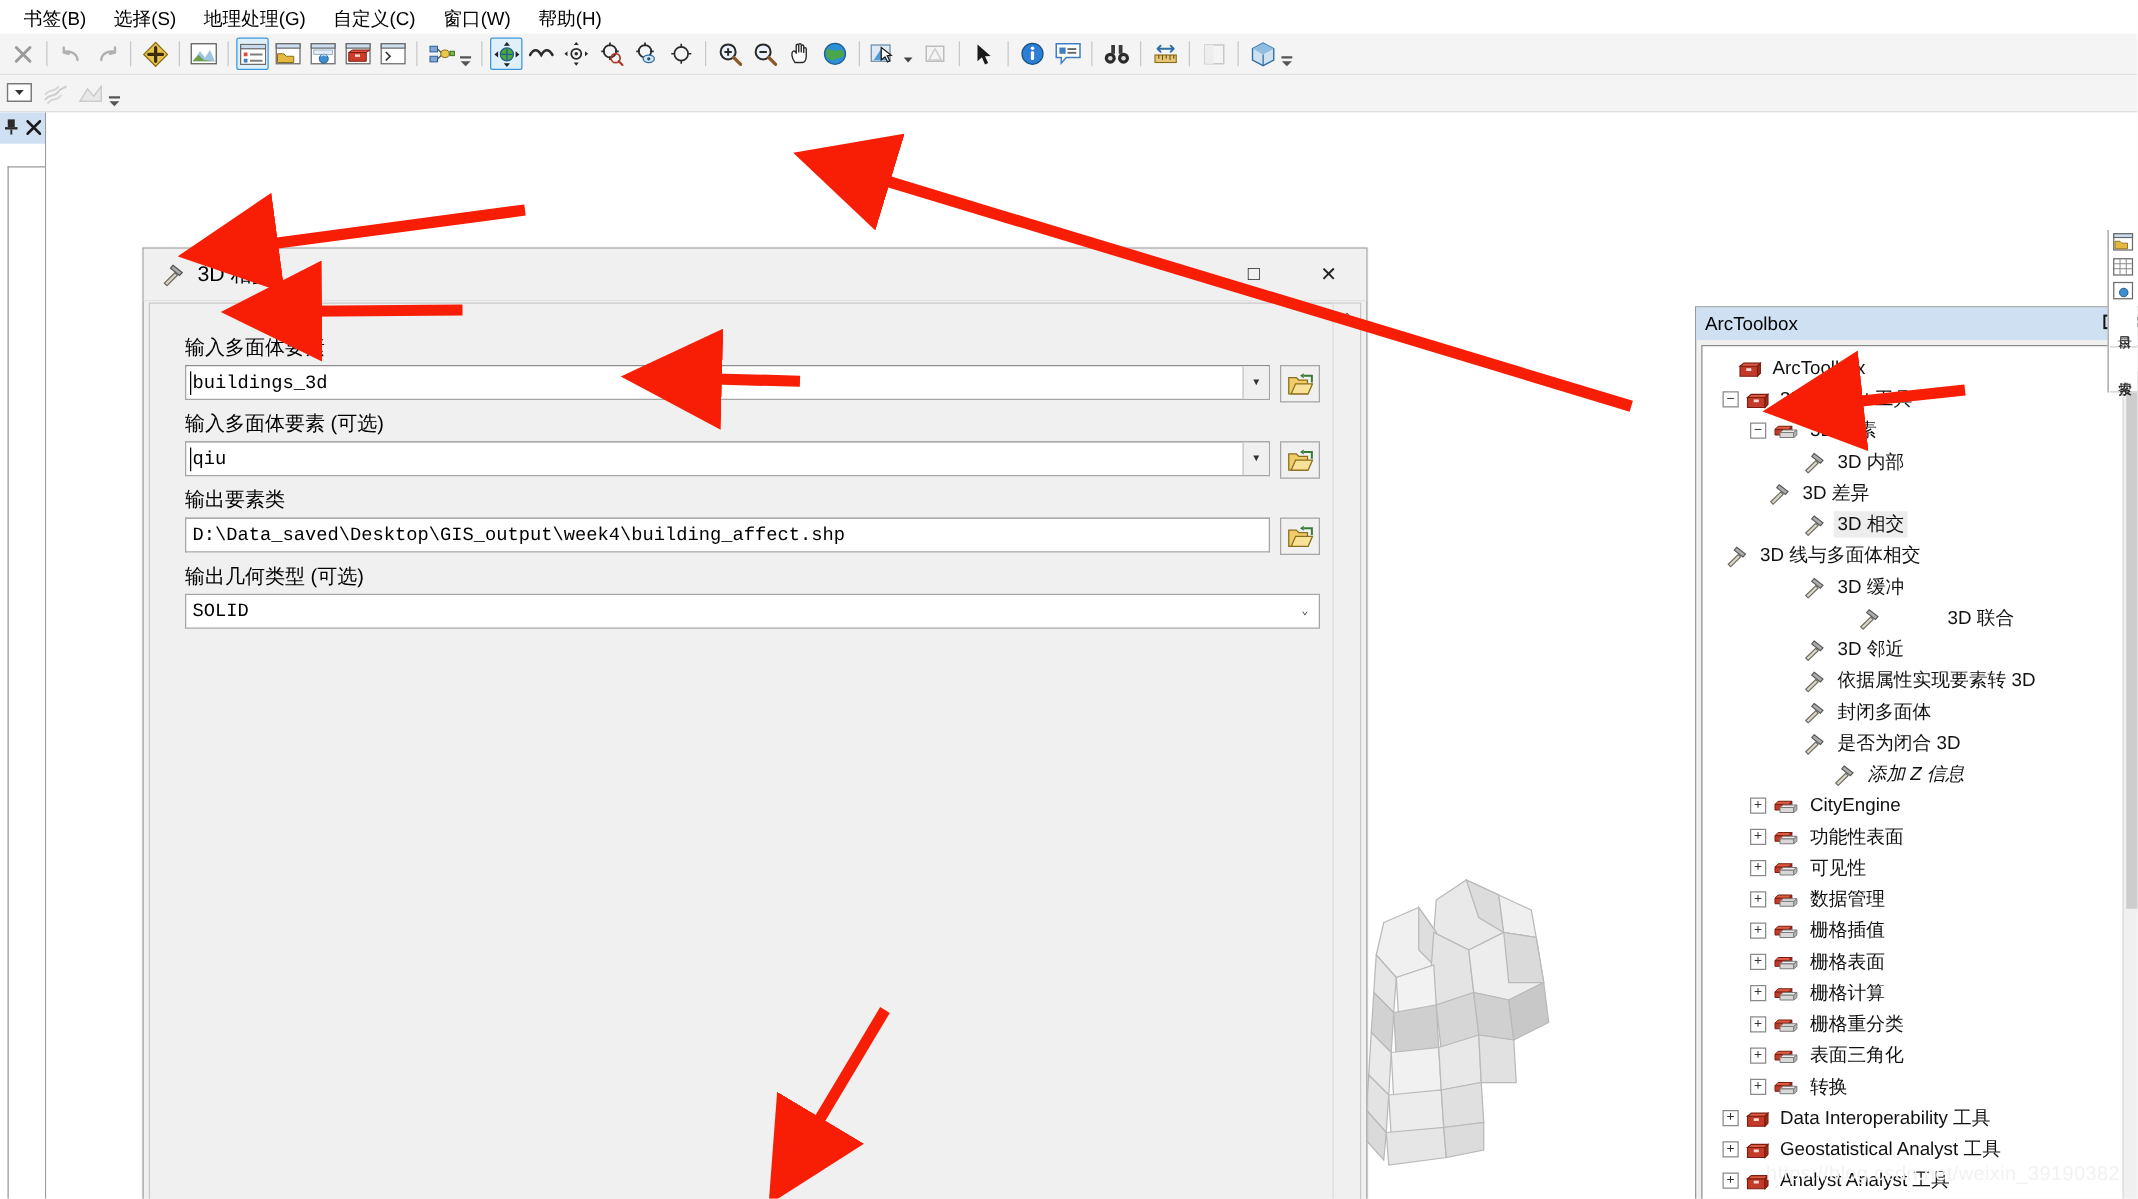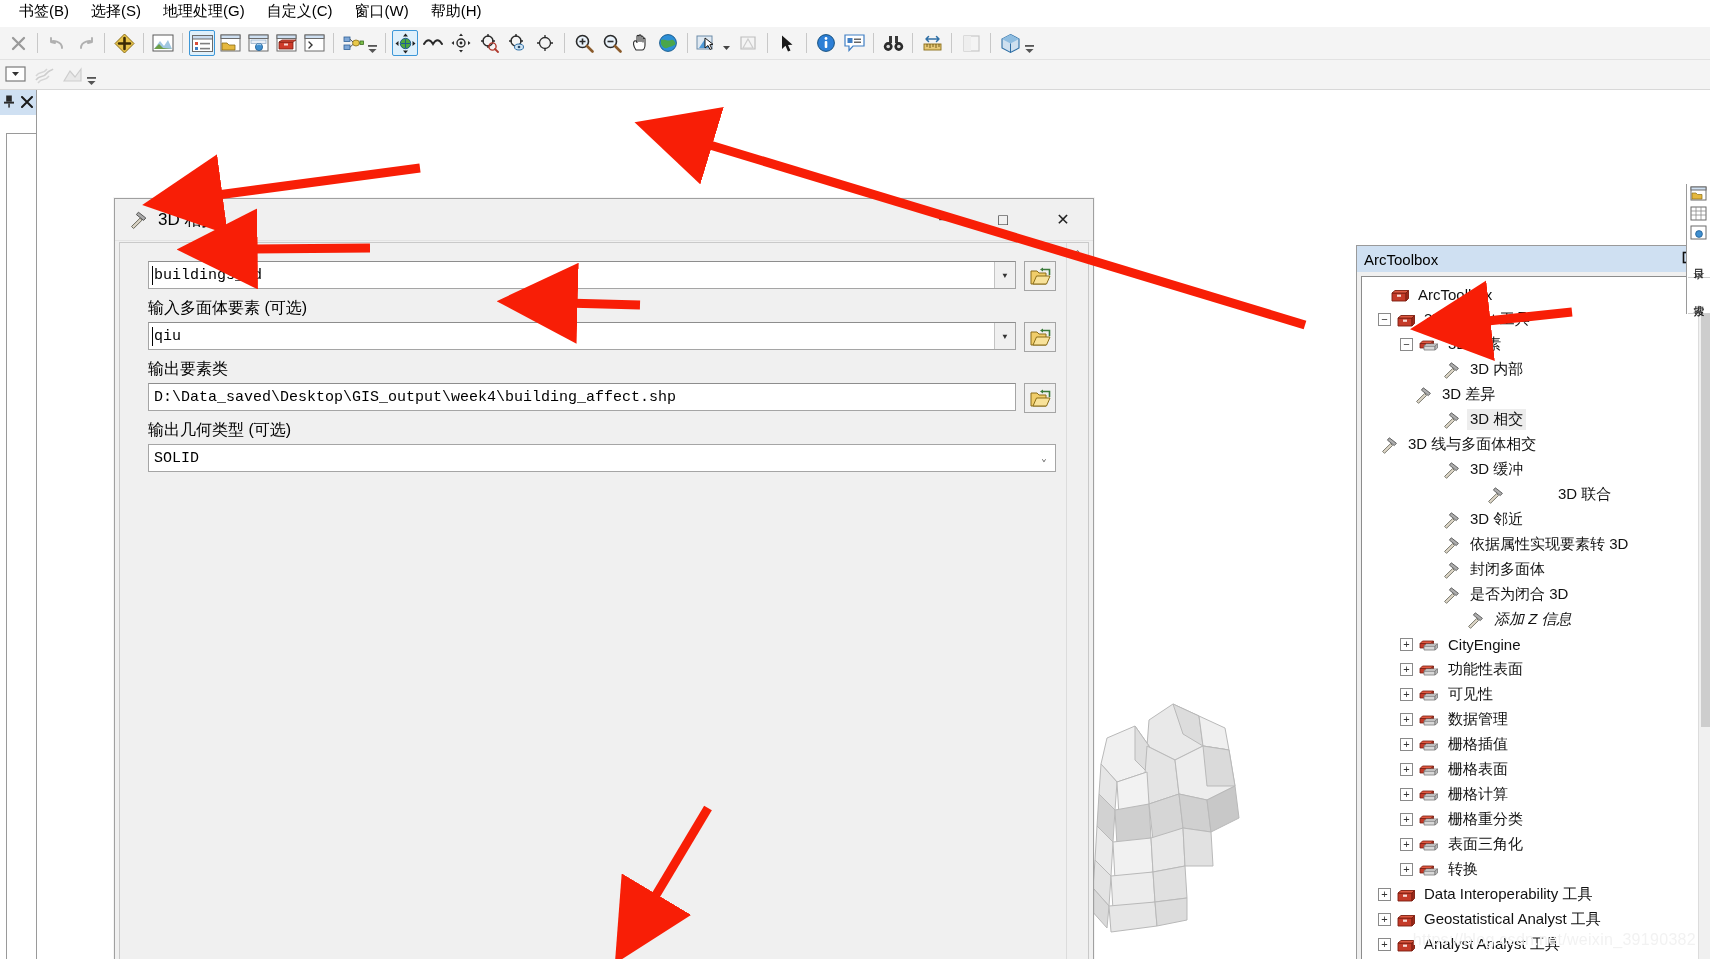--- a/index.html
+++ b/index.html
@@ -9,21 +9,21 @@
     overflow: hidden;
     background: #ffffff;
     font-family: "Liberation Sans", "DejaVu Sans", sans-serif;
   }
   #root { position: relative; width: 1710px; height: 959px; background: #ffffff; }
 
   
   #menubar {
     position: absolute; left: 0; top: 0; width: 1710px; height: 27px;
     background: #ffffff;
-    display: flex; align-items: flex-start;
+    display: flex; align-items: flex-end;
     padding-left: 8px;
     font-size: 15px; color: #000;
   }
   .menu-item { padding: 2px 11px; cursor: default; white-space: nowrap; }
 
   
   #toolbar1 {
     position: absolute; left: 0; top: 27px; width: 1710px; height: 33px;
     background: #f4f4f4;
     border-bottom: 1px solid #e2e2e2;
@@ -598,20 +598,21 @@
         <span class="t-text">3D 相交</span>
         <span class="t-spacer"></span>
         <span class="wbtn">−</span>
         <span class="wbtn">□</span>
         <span class="wbtn close">✕</span>
       </div>
 
       <div id="dialog-body">
         <div id="form-area">
 
+          <div class="field-label">输入多面体要素</div>
           <div class="field-row">
             <div class="field-input">
               <span class="caret"></span>
               <span>buildings_3d</span>
               <span style="flex:1"></span>
               <span class="combo-arrow">▼</span>
             </div>
             <div class="browse-btn">
               <svg width="21" height="19" viewBox="0 0 21 19">
                 <path d="M1 17 L1 4 L7 4 L9 6 L16 6 L16 17 Z" fill="#f0cd6a" stroke="#8a6d18" stroke-width="1"></path>

